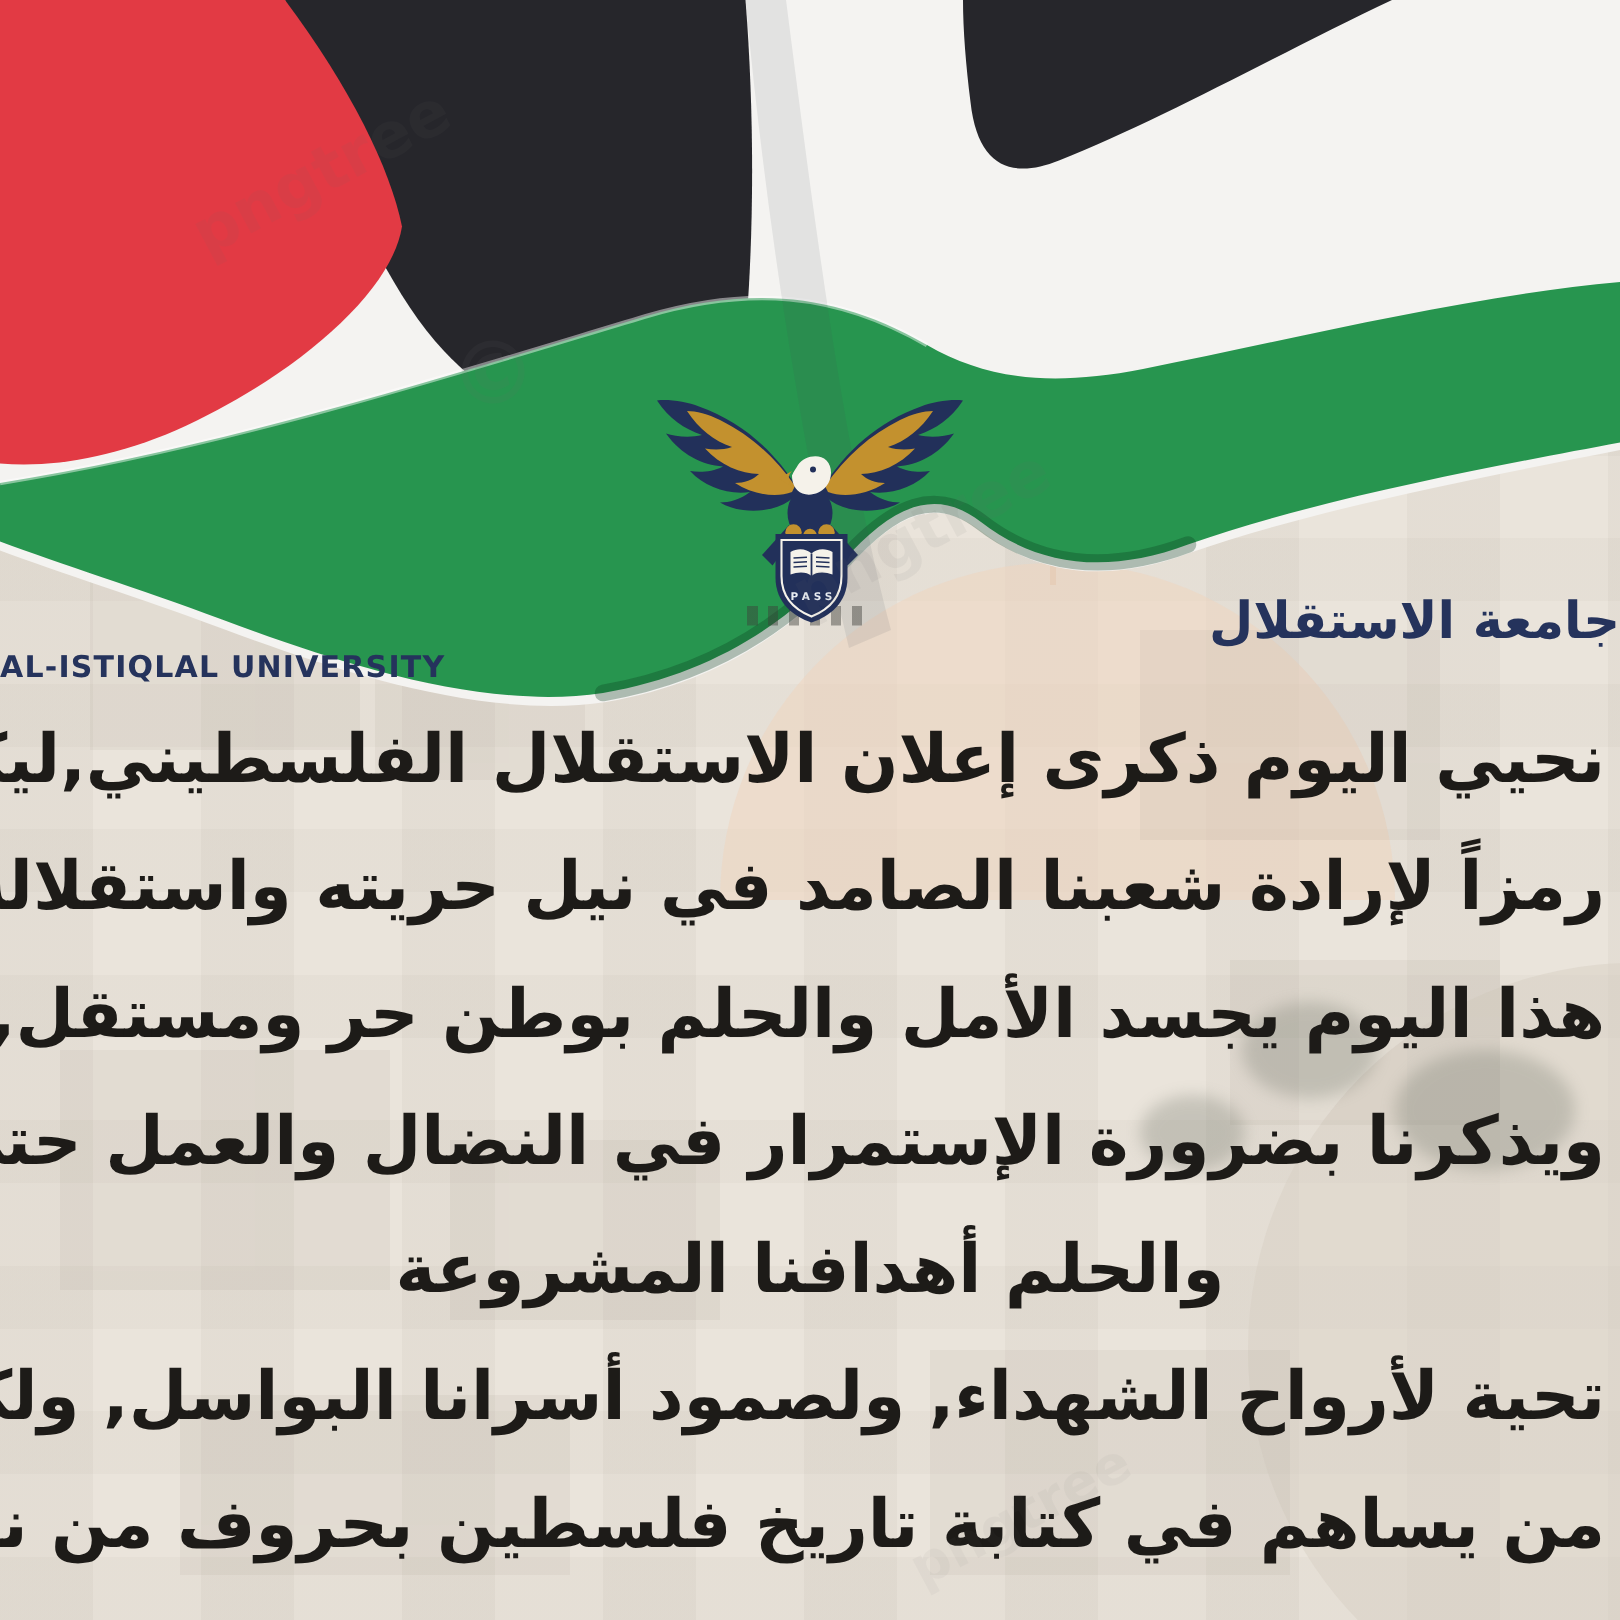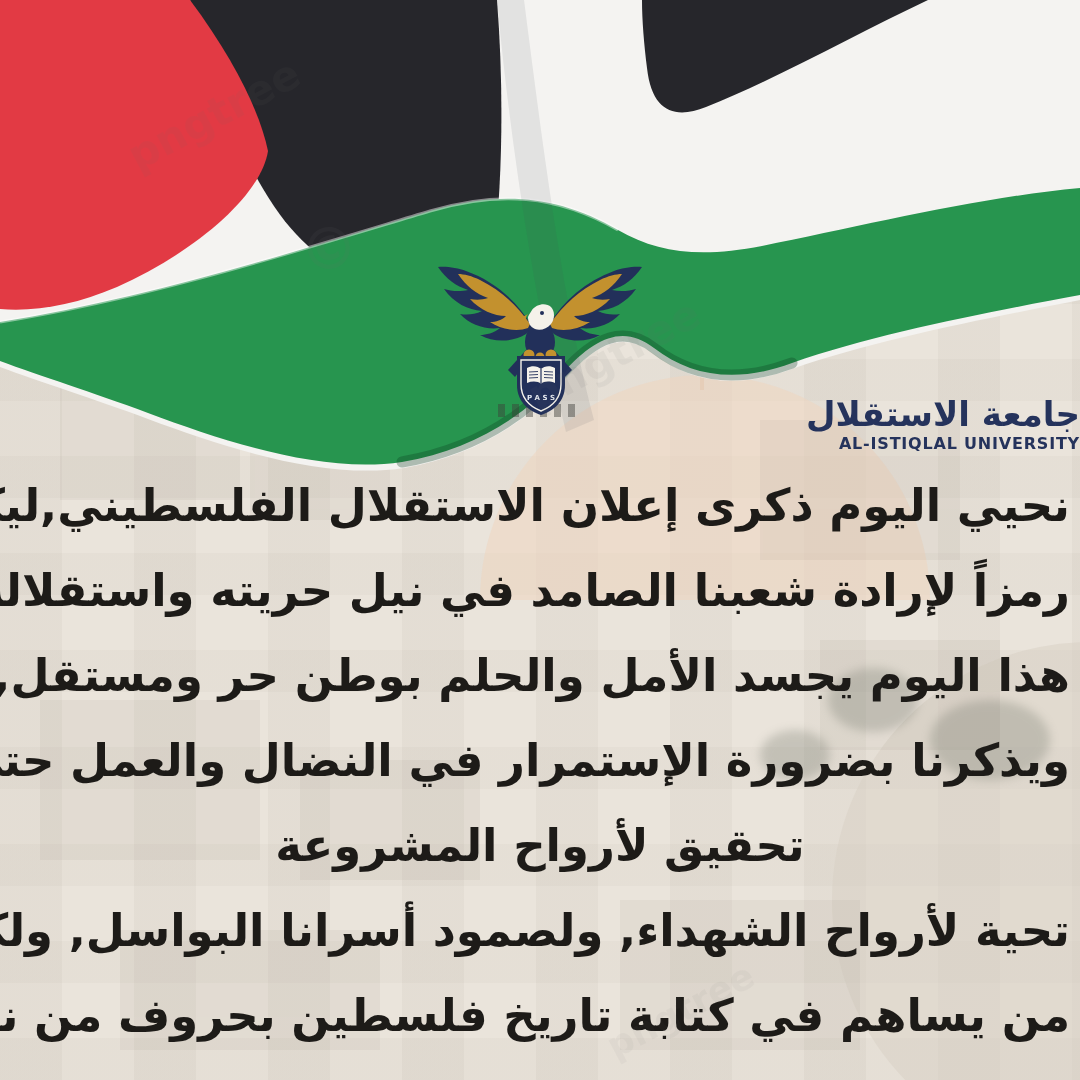--- a/index.html
+++ b/index.html
@@ -15,22 +15,22 @@
       repeating-linear-gradient(90deg, rgba(120,110,95,.055) 0 62px, rgba(0,0,0,0) 62px 134px),
       repeating-linear-gradient(0deg, rgba(125,115,98,.045) 0 42px, rgba(0,0,0,0) 42px 97px);
   }
   .bgsvg{position:absolute;left:0;top:0;}
   .logo-wrap{position:absolute;left:420px;top:252px;width:240px;height:170px;text-decoration:underline;}
   .uni-ar{
     position:absolute;left:0;right:0;top:394px;
     font-size:34px;font-weight:bold;color:#25335c;line-height:40px;direction:rtl;
   }
   .uni-en{
-    position:absolute;left:0;right:0;top:434px;text-align:right;
-    font-size:16px;font-weight:bold;color:#25335c;letter-spacing:.8px;line-height:20px;
+    position:absolute;left:0;right:0;top:434px;text-align:left;
+    font-size:20px;font-weight:bold;color:#25335c;letter-spacing:.8px;line-height:20px;
   }
   .body-text{
     position:absolute;left:10px;right:10px;top:463px;text-align:center;direction:rtl;
   }
   .body-text .line{
     height:85px;line-height:85px;white-space:nowrap;
     font-size:45px;font-weight:bold;color:#1d1b18;
   }
   .wm{
     position:absolute;color:#6b6b6b;font-weight:bold;pointer-events:none;
@@ -183,21 +183,21 @@
   </div>
 
   <div class="uni-ar">جامعة الاستقلال</div>
   <div class="uni-en">AL-ISTIQLAL UNIVERSITY</div>
 
   <div class="body-text">
     <div class="line">نحيي اليوم ذكرى إعلان الاستقلال الفلسطيني,ليكون</div>
     <div class="line">رمزاً لإرادة شعبنا الصامد في نيل حريته واستقلاله.</div>
     <div class="line">هذا اليوم يجسد الأمل والحلم بوطن حر ومستقل,</div>
     <div class="line">ويذكرنا بضرورة الإستمرار في النضال والعمل حتى</div>
-    <div class="line">تحقيق لأرواح المشروعة</div>
+    <div class="line">والحلم أهدافنا المشروعة</div>
     <div class="line">تحية لأرواح الشهداء, ولصمود أسرانا البواسل, ولكل</div>
     <div class="line">من يساهم في كتابة تاريخ فلسطين بحروف من نور.</div>
   </div>
 
   <div class="wm brand1">pngtree</div>
   <div class="wm brand2">pngtree</div>
   <div class="wm brand3">pngtree</div>
   <div class="wm copy">©</div>
 
 </div>

